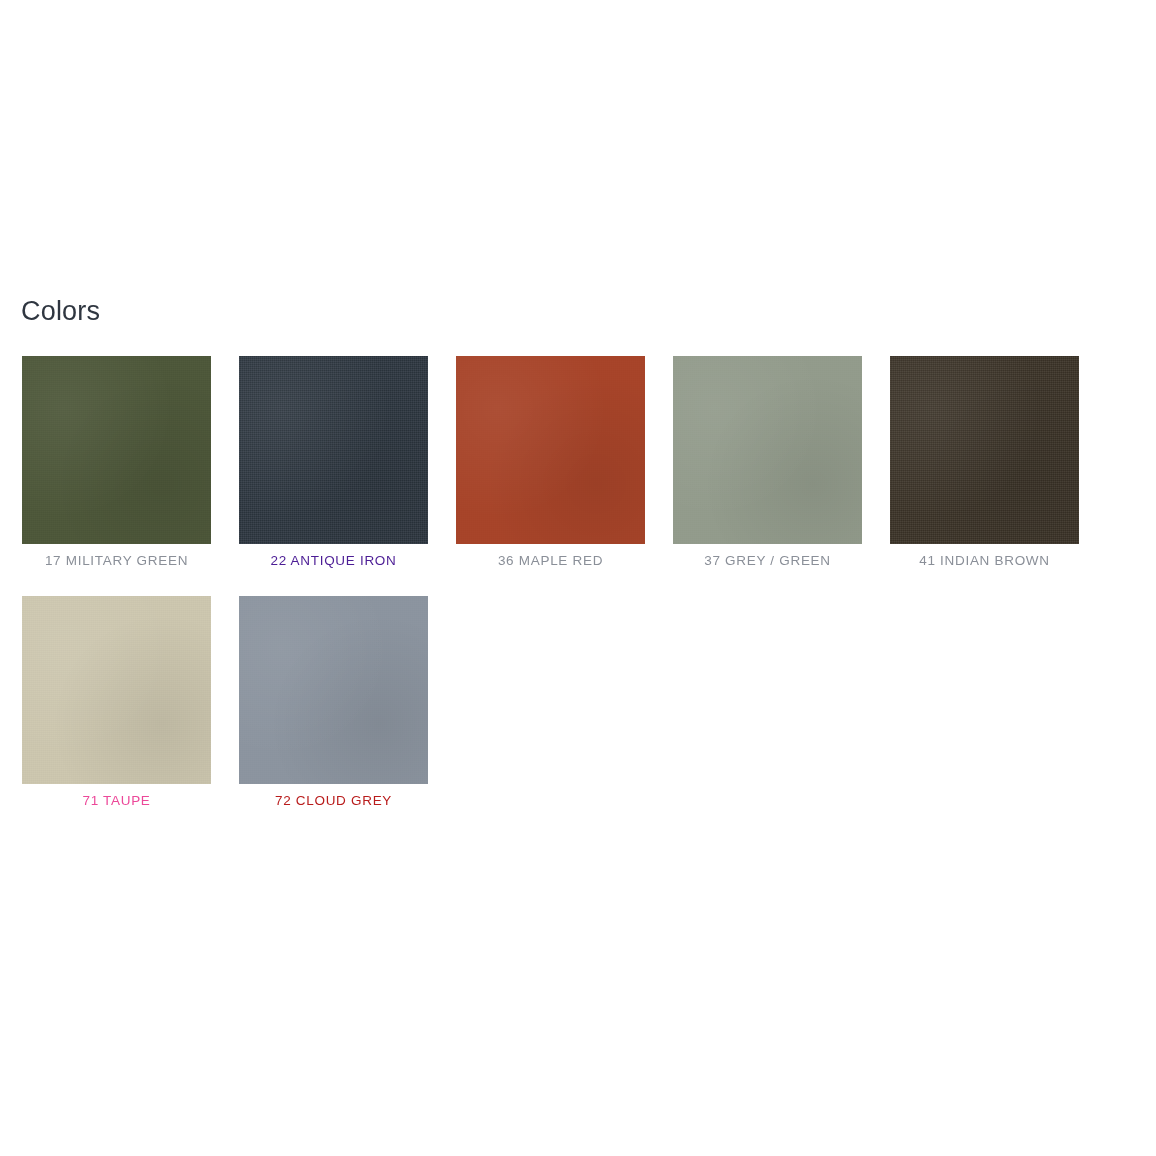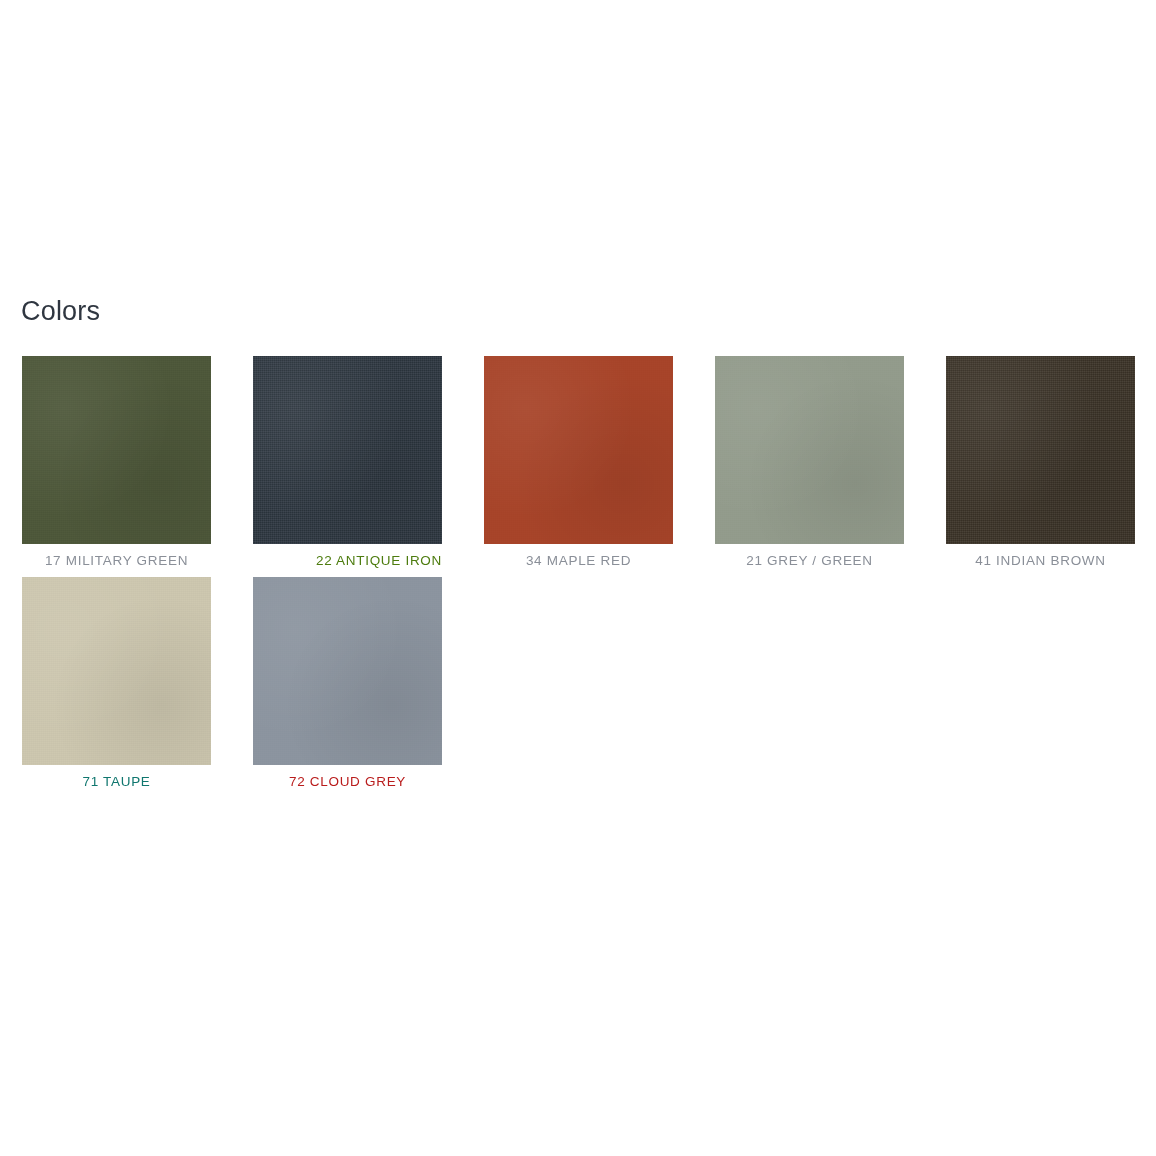--- a/index.html
+++ b/index.html
@@ -38,20 +38,21 @@
     color: #2f3640;
     line-height: 1.15;
   }
 
   .swatch-grid {
     display: grid;
     grid-template-columns: repeat(5, 189px);
     column-gap: 42px;
     row-gap: 9px;
     margin-left: 22px;
+    gap: 28px;
   }
 
   .swatch-cell {
     width: 189px;
   }
 
   .swatch-chip {
     position: relative;
     width: 189px;
     height: 188px;
@@ -110,37 +111,37 @@
 
     <h2 class="section-title" style="color: rgb(47, 54, 64);">Colors</h2>
 
     <div class="swatch-grid">
         <div class="swatch-cell">
           <div class="swatch-chip texture-light" style="background-color: rgb(77, 87, 57);"></div>
           <div class="swatch-label" style="color: rgb(138, 143, 152);">17 MILITARY GREEN</div>
         </div>
         <div class="swatch-cell">
           <div class="swatch-chip texture-heavy" style="background-color: rgb(45, 54, 64);"></div>
-          <div class="swatch-label" style="color: #4d7c0f; text-align: right;">22 ANTIQUE IRON</div>
+          <div class="swatch-label" style="color: #4c1d95;">22 ANTIQUE IRON</div>
         </div>
         <div class="swatch-cell">
           <div class="swatch-chip texture-none" style="background-color: rgb(168, 68, 41);"></div>
-          <div class="swatch-label" style="color: rgb(138, 143, 152);">34 MAPLE RED</div>
+          <div class="swatch-label" style="color: rgb(138, 143, 152);">36 MAPLE RED</div>
         </div>
         <div class="swatch-cell">
           <div class="swatch-chip texture-none" style="background-color: rgb(147, 156, 140);"></div>
-          <div class="swatch-label" style="color: rgb(138, 143, 152);">21 GREY / GREEN</div>
+          <div class="swatch-label" style="color: rgb(138, 143, 152);">37 GREY / GREEN</div>
         </div>
         <div class="swatch-cell">
           <div class="swatch-chip texture-heavy" style="background-color: rgb(59, 51, 39);"></div>
           <div class="swatch-label" style="color: rgb(138, 143, 152); text-align: center;">41 INDIAN BROWN</div>
         </div>
         <div class="swatch-cell">
           <div class="swatch-chip texture-light" style="background-color: rgb(205, 199, 175);"></div>
-          <div class="swatch-label" style="color: #0f766e;">71 TAUPE</div>
+          <div class="swatch-label" style="color: #ec4899;">71 TAUPE</div>
         </div>
         <div class="swatch-cell">
           <div class="swatch-chip texture-none" style="background-color: rgb(140, 149, 160);"></div>
           <div class="swatch-label" style="color: #b91c1c;">72 CLOUD GREY</div>
         </div>
       </div>
 
   </section>
 </div>
 

